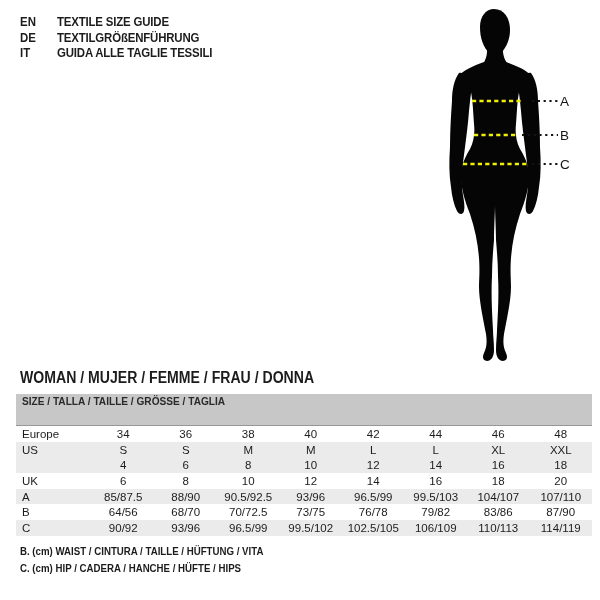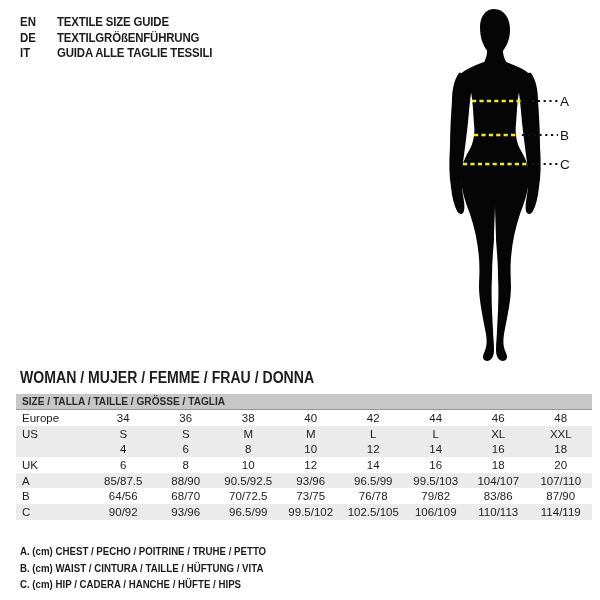--- a/index.html
+++ b/index.html
@@ -23,21 +23,21 @@
   .bdash{stroke:#141414;stroke-width:2;stroke-dasharray:2.2 3.6;fill:none;}
   .marker{position:absolute;left:560px;font-size:13.5px;font-weight:400;color:#141414;}
   .pos-a{top:94px;} .pos-b{top:128px;} .pos-c{top:157px;}
 
   
   .section-title{position:absolute;left:20px;top:369px;font-size:16px;font-weight:700;}
 
   
   .size-table{position:absolute;left:16px;top:394px;width:576px;font-size:11.5px;}
   .thead{
-    height:16px;line-height:14px;background:var(--table-header-bg,#c7c7c7);
+    height:32px;line-height:14px;background:var(--table-header-bg,#c7c7c7);
     border-bottom:1px solid #979797;padding-left:6px;font-weight:700;font-size:11.5px;
     box-sizing:border-box;color:#2a2a2a;
   }
   .trow{display:grid;grid-template-columns:76px repeat(8,1fr);height:15.7px;}
   .trow.shaded{background:var(--table-row-shaded-bg,#ebebeb);}
   .tlabel{display:flex;align-items:center;padding-left:6px;}
   .tcell{display:flex;align-items:center;justify-content:center;}
 
   
   .legend{position:absolute;left:20px;top:543px;}
@@ -165,23 +165,20 @@
           <div class="tcell">102.5/105</div>
           <div class="tcell">106/109</div>
           <div class="tcell">110/113</div>
           <div class="tcell">114/119</div>
         </div>
       </div>
   </div>
 
   <div class="legend">
       <div class="legend-line">
-        <span class="cond">A. (cm) CHEST / PECHO / POITRINE / TRUHE / PETTO</span>
-      </div>
-      <div class="legend-line">
         <span class="cond">B. (cm) WAIST / CINTURA / TAILLE / HÜFTUNG / VITA</span>
       </div>
       <div class="legend-line">
         <span class="cond">C. (cm) HIP / CADERA / HANCHE / HÜFTE / HIPS</span>
       </div>
     </div>
 
 </div>
 
 </body></html>

